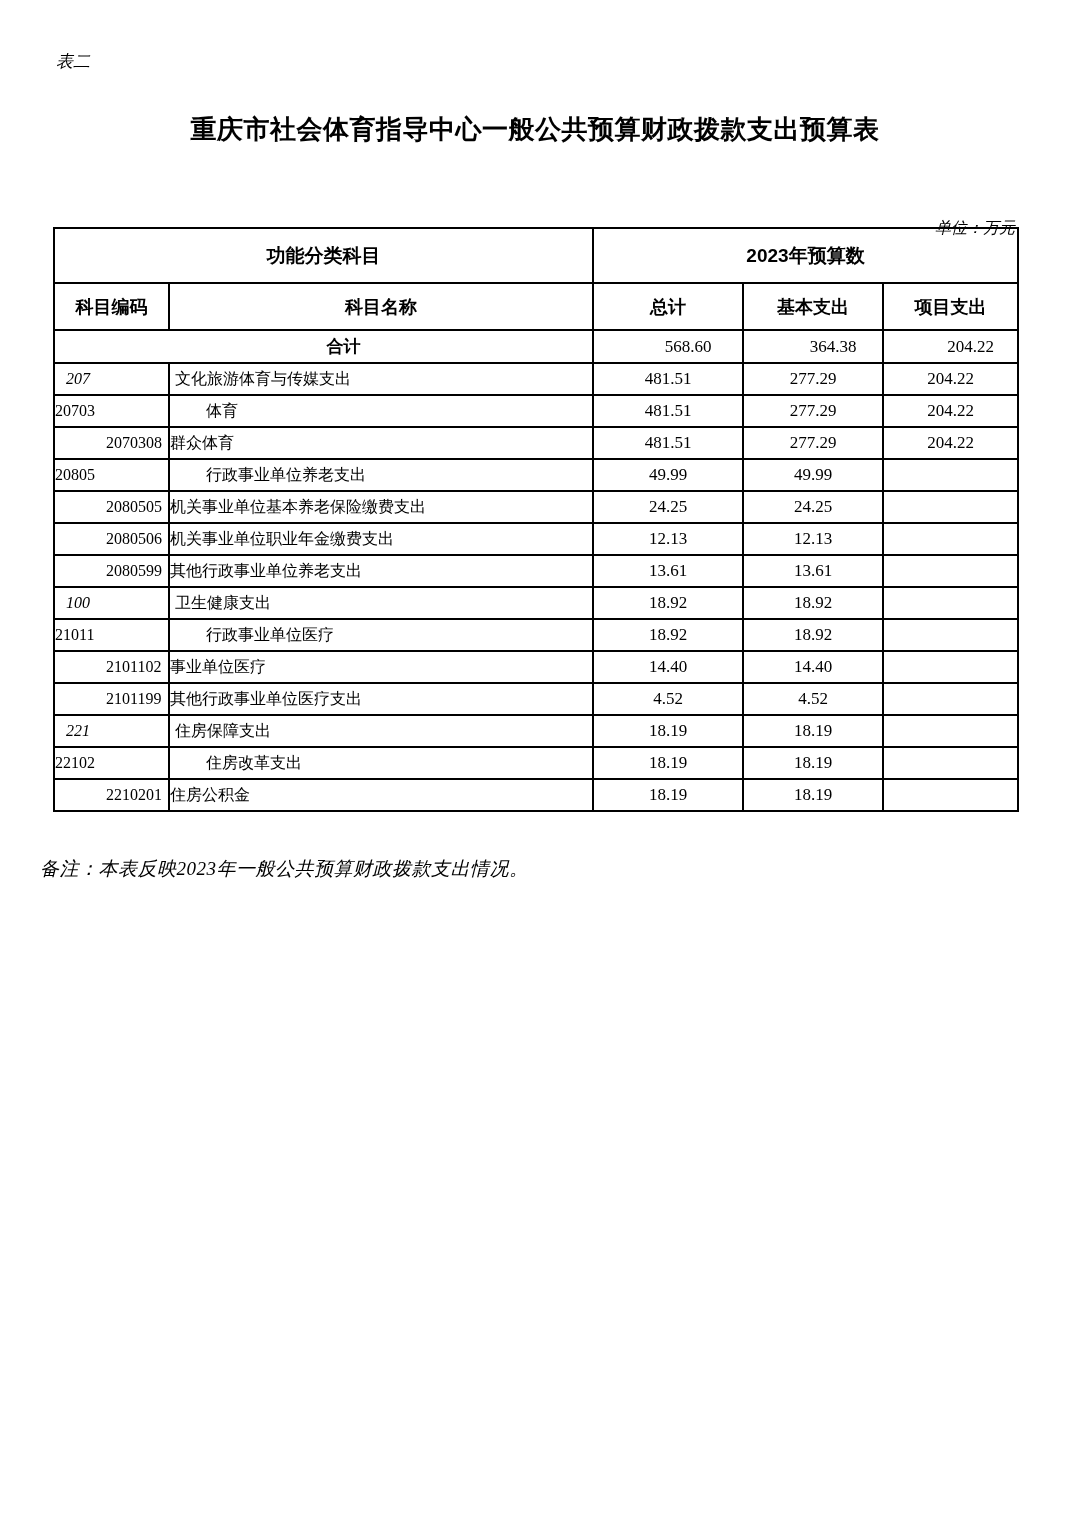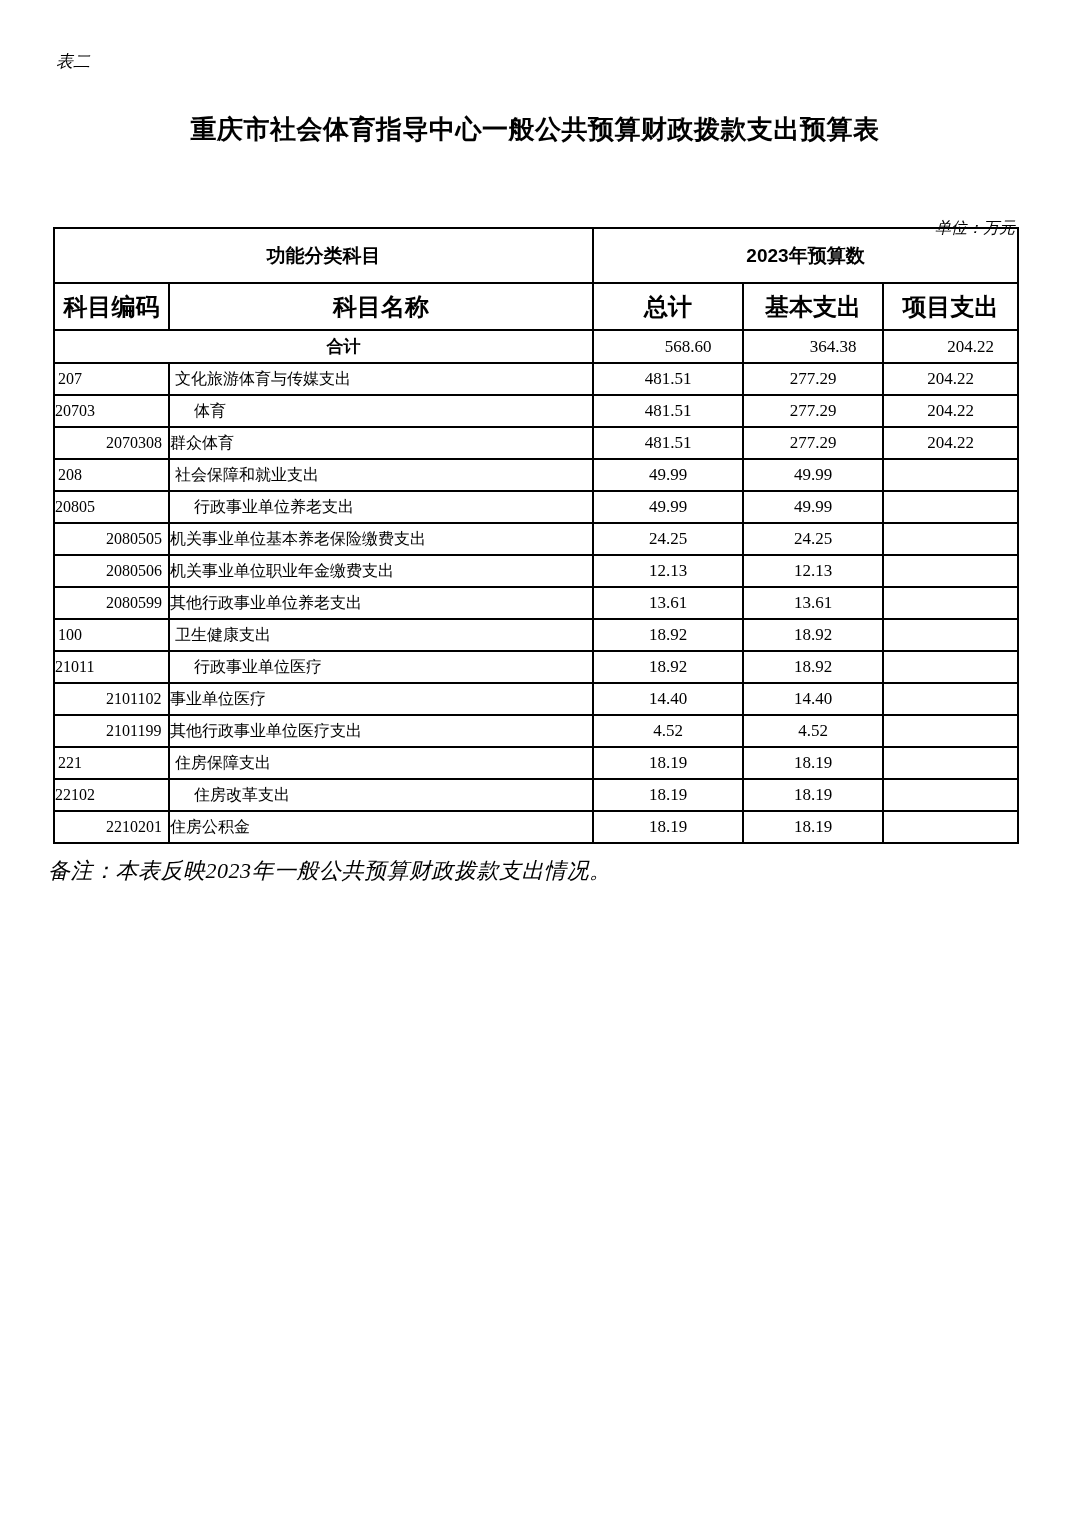--- a/index.html
+++ b/index.html
@@ -29,39 +29,39 @@
   table.budget th, table.budget td {
     border:2px solid #000; padding:0;
     overflow:hidden; white-space:nowrap;
     vertical-align:middle;
   }
   th {
     font-family:"Liberation Sans", sans-serif;
     font-weight:bold; text-align:center;
   }
   tr.head-group th { height:53px; font-size:19px; }
-  tr.head-cols  th { height:45px; font-size:24px;margin-left:46px; }
+  tr.head-cols  th { height:45px; font-size:18px;margin-left:46px; }
   tr.total-row td { height:31px;padding-left:40px; }
   tr.data-row  td { height:30px; }
   td.total-label {
     font-family:"Liberation Sans", sans-serif;
     font-weight:bold; font-size:17px; text-align:center;
   }
   td.code { font-size:16px; text-align:left; }
   td.name { font-size:16px; text-align:left; }
   td.num  { font-size:17px; text-align:center; padding-right:6px; }
-  td.code.lvl1 { padding-left:3px; }
+  td.code.lvl1 { padding-left:11px;font-style:italic; }
   td.code.lvl2 { }
   td.code.lvl3 { padding-left:51px; }
   td.name.lvl1 { padding-left:5px;border-radius:12px; }
-  td.name.lvl2 { padding-left:24px; }
+  td.name.lvl2 { padding-left:36px; }
   td.name.lvl3 { }
   .footnote {
-    position:absolute; left:48px; top:856px;
-    font-size:22px; font-style:italic; letter-spacing:0.5px;
+    position:absolute; left:40px; top:856px;
+    font-size:19px; font-style:italic; letter-spacing:0.5px;
   }
 </style>
 </head>
 <body>
 
 <div class="table-label">表二</div>
 
 <div class="doc-title">重庆市社会体育指导中心一般公共预算财政拨款支出预算表</div>
 
 <div class="unit-note">单位：万元</div>
@@ -109,27 +109,20 @@
         <td class="num">204.22</td>
       </tr>
       <tr class="data-row">
         <td class="code lvl3">2070308</td>
         <td class="name lvl3">群众体育</td>
         <td class="num">481.51</td>
         <td class="num">277.29</td>
         <td class="num">204.22</td>
       </tr>
       <tr class="data-row">
-        <td class="code lvl1">208</td>
-        <td class="name lvl1">社会保障和就业支出</td>
-        <td class="num">49.99</td>
-        <td class="num">49.99</td>
-        <td class="num"></td>
-      </tr>
-      <tr class="data-row">
         <td class="code lvl2">20805</td>
         <td class="name lvl2">行政事业单位养老支出</td>
         <td class="num">49.99</td>
         <td class="num">49.99</td>
         <td class="num"></td>
       </tr>
       <tr class="data-row">
         <td class="code lvl3">2080505</td>
         <td class="name lvl3">机关事业单位基本养老保险缴费支出</td>
         <td class="num">24.25</td>

